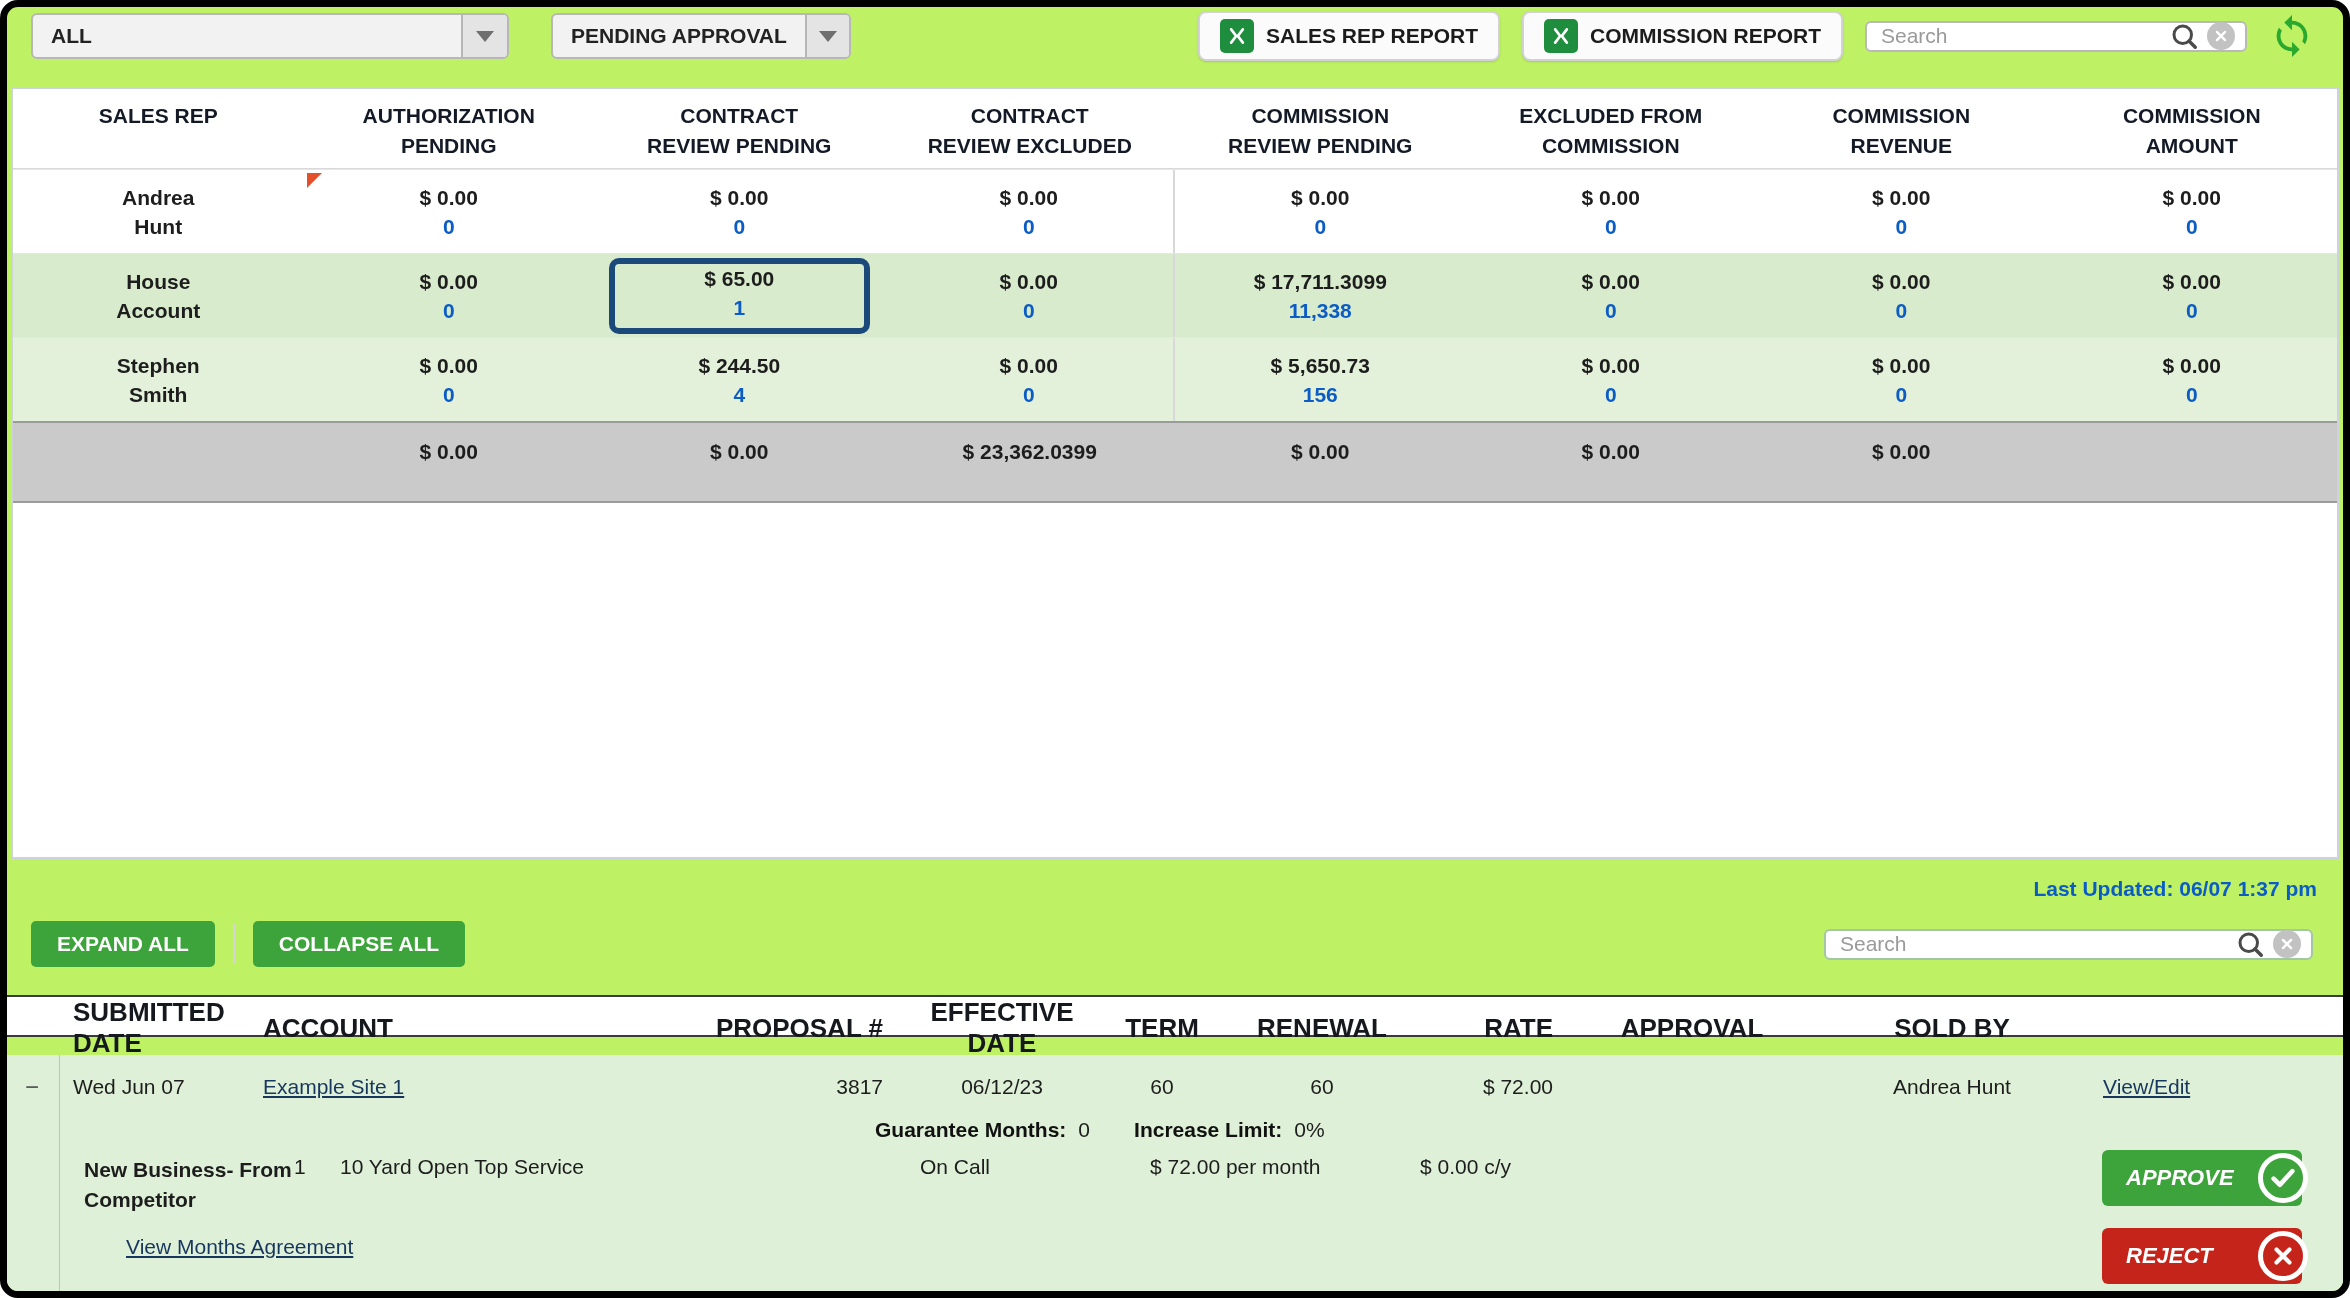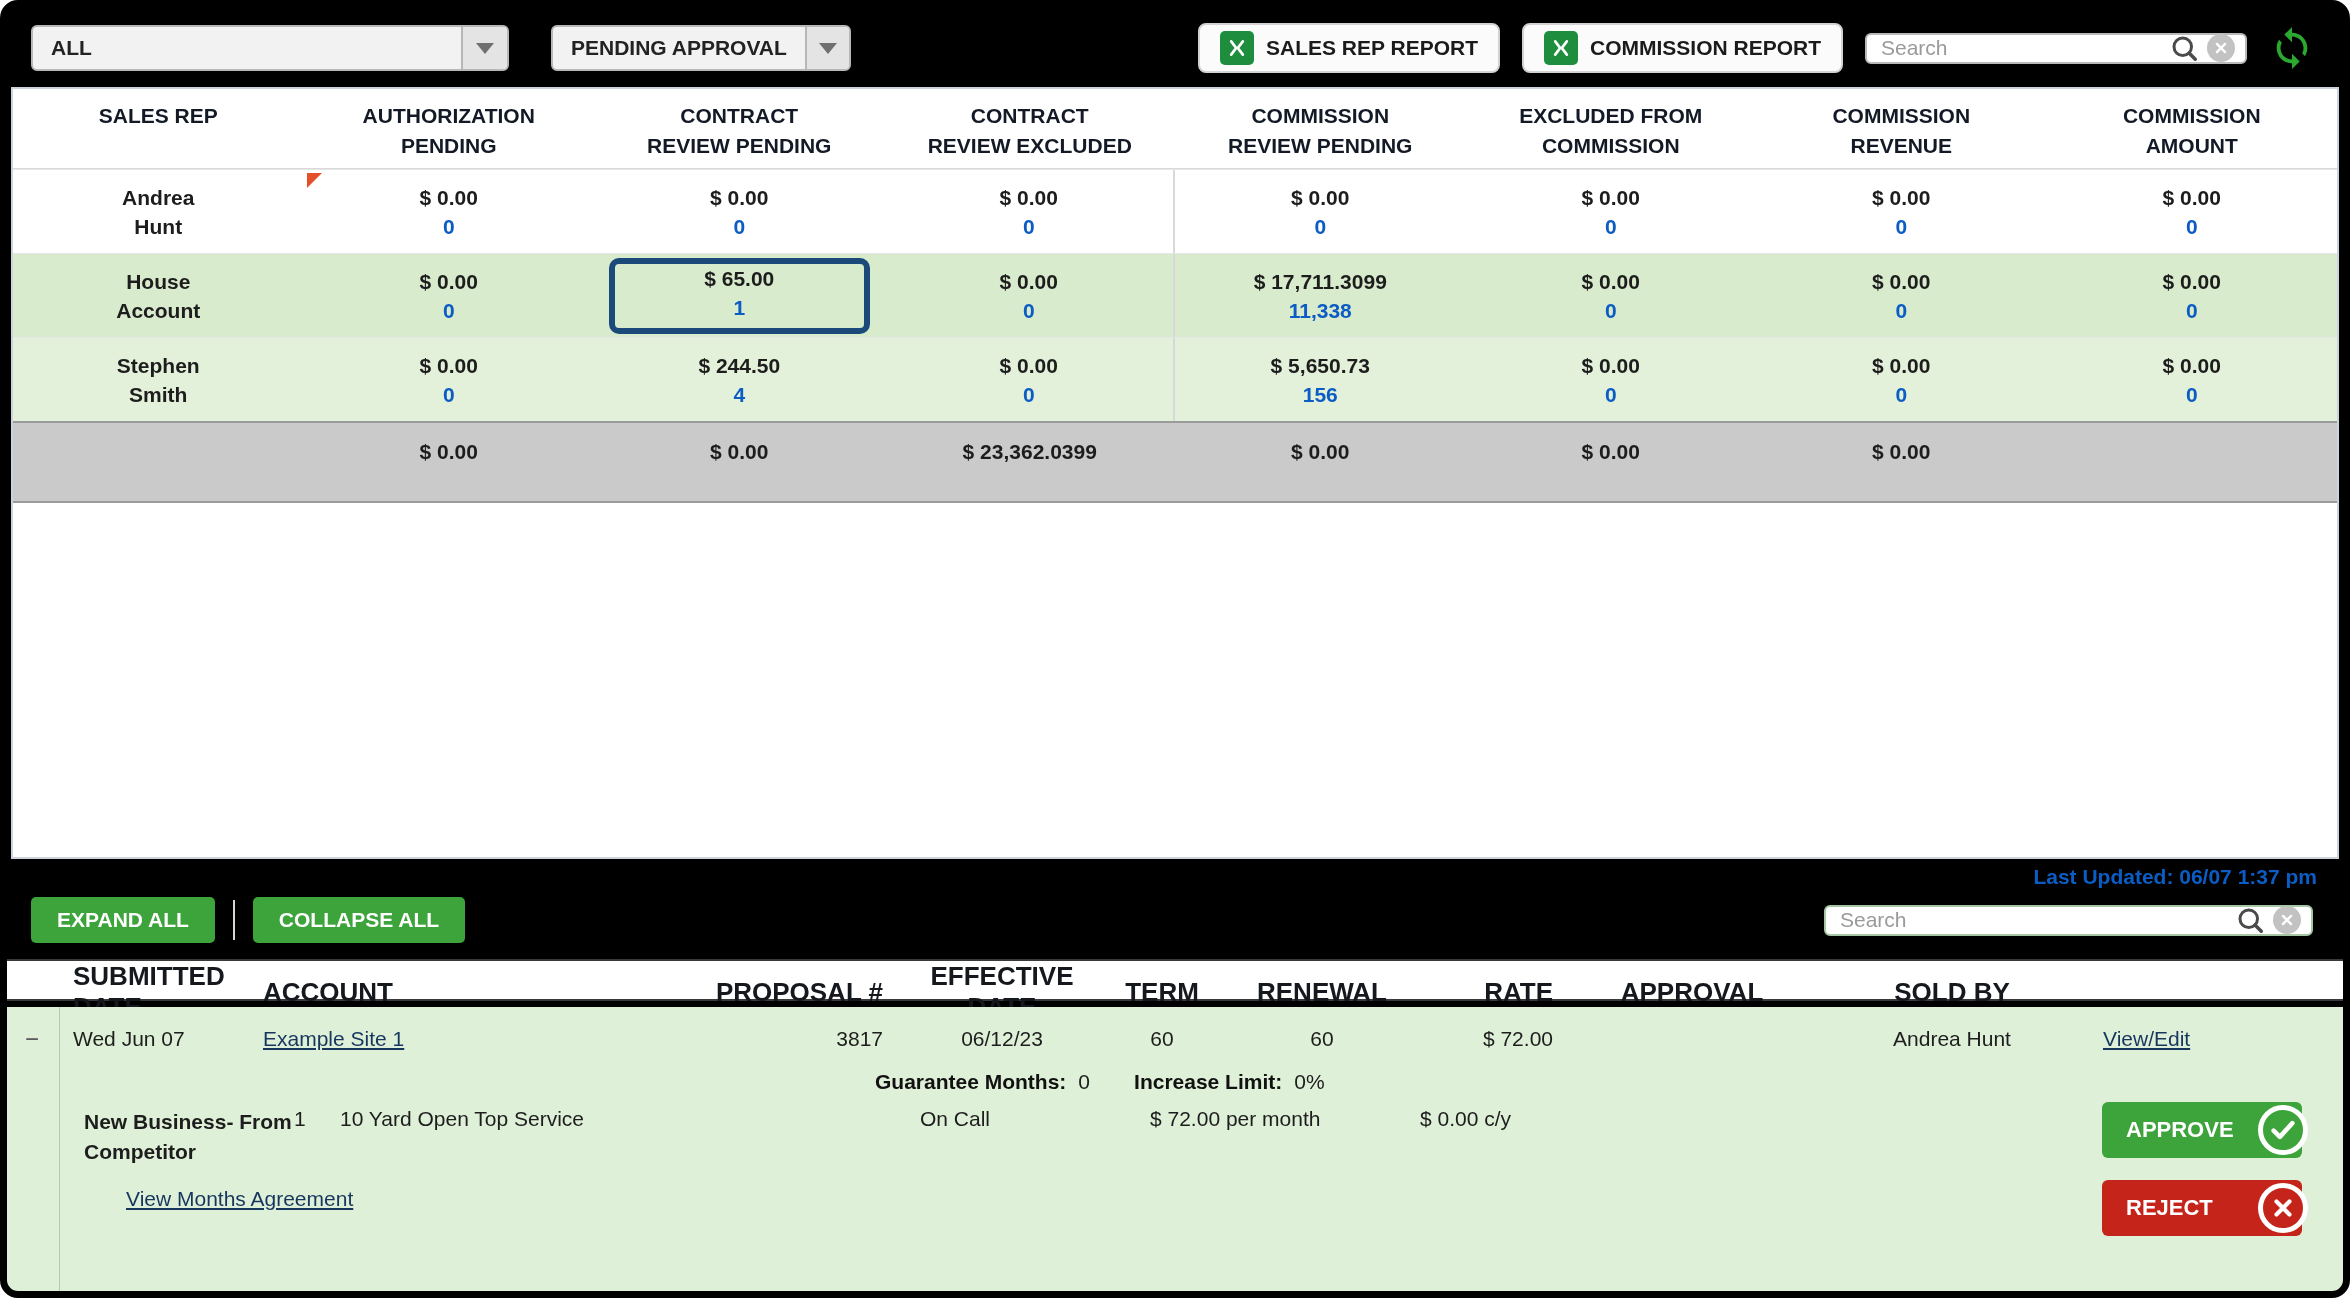--- a/index.html
+++ b/index.html
@@ -2,23 +2,24 @@
 <html><head>
 <meta charset="utf-8">
 <style>
   * { margin:0; padding:0; box-sizing:border-box; }
   html,body { background:#ffffff; }
   body { font-family:"Liberation Sans", sans-serif; }
 
   .page {
     width:2350px; height:1298px;
     border:7px solid #000; border-radius:18px;
-    background:#000000; overflow:hidden;
+    background:#bef264; overflow:hidden;
     display:flex; flex-direction:column;
-    padding-top:12px;
+    padding-top:0;
+    gap:12px;
   }
 
   
   .toolbar { display:flex; align-items:center; height:50px; margin:4px 28px 14px 24px; }
   .dropdown {
     height:46px; display:flex; align-items:stretch; background:#f2f2f2;
     border:2px solid #b7b7b7; border-radius:6px; font-weight:bold; font-size:21px; color:#222;
     cursor:pointer; overflow:hidden;
   }
   .dd-all { width:478px; }
@@ -84,21 +85,21 @@
   .expander { text-align:center; font-size:24px; color:#555; cursor:pointer; }
   a.dlink, .dlink { color:#17365D; text-decoration:underline; cursor:pointer; font-size:21px; }
   .det-line2 { display:flex; align-items:center; padding-left:868px; margin-top:2px; height:34px; }
   .b { font-weight:bold; color:#111; }
   .det-line2 .val { margin-left:12px; }
   .det-line2 .b2 { margin-left:44px; }
   .det-line3 { display:grid; grid-template-columns:210px 46px 580px 230px 270px 220px; padding-left:77px; margin-top:8px; align-items:start; }
   .biz { font-weight:bold; width:210px; line-height:30px; }
   .det-line4 { margin-top:20px; padding-left:119px; }
 
-  .action-btn { position:absolute; width:200px; height:56px; border:none; border-radius:6px; color:#fff; font-family:"Liberation Sans", sans-serif; font-weight:bold; font-size:22px; text-align:left; padding-left:24px; cursor:pointer; }
+  .action-btn { position:absolute; width:200px; height:56px; border:none; border-radius:6px; color:#fff; font-family:"Liberation Sans", sans-serif; font-weight:bold; font-size:22px; text-align:left; padding-left:24px; cursor:pointer;font-style:italic; }
   .approve { right:41px; top:95px; background:#3DA33B; }
   .reject  { right:41px; top:173px; background:#C5241B; }
   .btn-circle { position:absolute; right:-6px; top:50%; transform:translateY(-50%); width:50px; height:50px; border-radius:50%; border:5px solid #fff; display:flex; align-items:center; justify-content:center; }
   .approve .btn-circle { background:#3DA33B; }
   .reject  .btn-circle { background:#C5241B; }
 </style>
 </head>
 <body>
 
 <div class="page">

